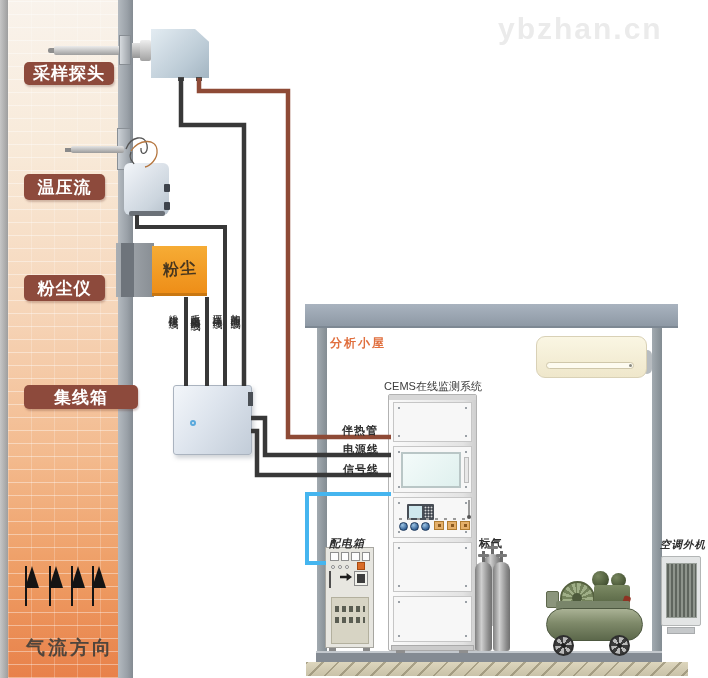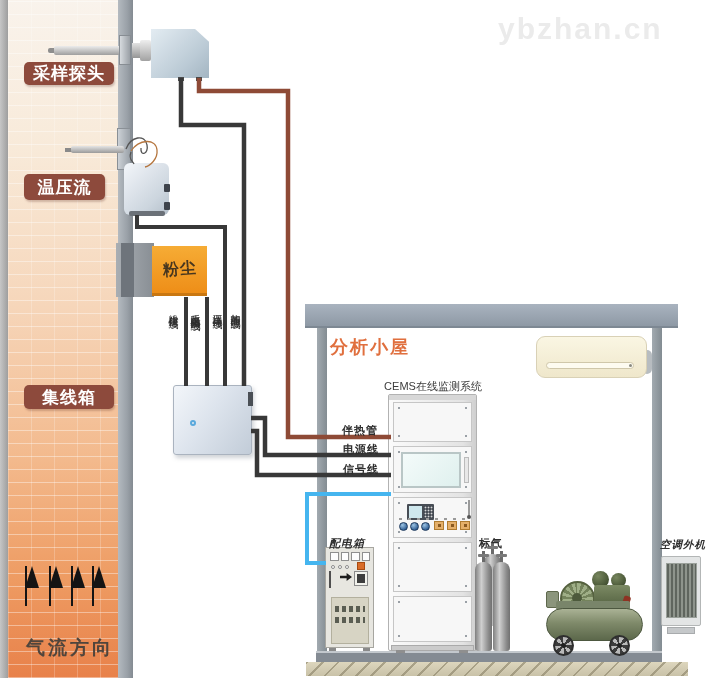--- a/index.html
+++ b/index.html
@@ -16,38 +16,38 @@
     repeating-linear-gradient(0deg,rgba(255,255,255,.4) 0 1px,transparent 1px 13px),
     repeating-linear-gradient(90deg,rgba(255,255,255,.22) 0 1px,transparent 1px 23px),
     linear-gradient(180deg,#f9f3ec 0%,#f8ead9 22%,#f6d6ba 45%,#f3b98c 68%,#ee9c63 85%,#e8814a 100%);}
   #chimney-right{left:118px;top:0;width:15px;height:678px;background:linear-gradient(90deg,#b4bac0 0,#9aa1a8 60%,#848b92 100%);}
 
   .plate{background:#8d4a3c;color:#fff;font-weight:bold;font-size:17px;border-radius:5px;
          display:flex;align-items:center;justify-content:center;letter-spacing:1px;box-shadow:1px 2px 2px rgba(90,40,30,.25);}
   #label-probe{left:24px;top:62px;width:90px;height:23px;}
   #label-tpf{left:24px;top:174px;width:81px;height:26px;}
   #label-dust{left:24px;top:275px;width:81px;height:26px;}
-  #label-jbox{left:24px;top:385px;width:90px;height:24px;}
+  #label-jbox{left:24px;top:385px;width:114px;height:24px;}
 
   .flow-arrow{width:14px;top:566px;}
   .flow-arrow .head{position:static;display:block;width:0;height:0;margin:0 auto;
     border-left:7px solid transparent;border-right:7px solid transparent;border-bottom:22px solid #141414;}
   .flow-arrow .tail{position:static;display:block;width:2px;height:40px;margin:0 auto;background:#141414;}
   #arrow1{left:25px;} #arrow2{left:49px;} #arrow3{left:71px;} #arrow4{left:92px;}
   #flow-text{left:26px;top:635px;font-size:19px;font-weight:bold;color:#50453c;letter-spacing:3px;text-align:center;}
 
   
   #roof{left:305px;top:304px;width:373px;height:24px;background:linear-gradient(180deg,#a9b3bf,#8e99a5);border-bottom:2px solid #7d8893;}
   #wall-left{left:317px;top:328px;width:10px;height:324px;background:linear-gradient(90deg,#a2aab0,#838c92);}
   #wall-right{left:652px;top:328px;width:10px;height:324px;background:linear-gradient(90deg,#a2aab0,#838c92);}
   #floor{left:316px;top:651px;width:346px;height:11px;background:linear-gradient(180deg,#c3c8cd 0 2px,#848b93 2px);}
   #ground{left:306px;top:662px;width:382px;height:14px;background:
     repeating-linear-gradient(135deg,rgba(130,122,95,.55) 0 2px,transparent 2px 11px),
     linear-gradient(180deg,#ddd6bd,#c9c2a8);}
-  #shed-title{left:330px;top:335px;font-size:18px;font-weight:bold;color:#e06f3e;letter-spacing:2px;}
+  #shed-title{left:330px;top:335px;font-size:12px;font-weight:bold;color:#e06f3e;letter-spacing:2px;}
 
   
   #ac-indoor{left:536px;top:336px;width:111px;height:42px;background:linear-gradient(180deg,#faf6e3,#efe7cb);border:1px solid #d9d1b6;border-radius:9px;}
   #ac-slit{left:546px;top:362px;width:88px;height:7px;background:#fdfbf0;border:1px solid #cfc7aa;border-radius:4px;}
   #ac-dot{left:629px;top:364px;width:3px;height:3px;background:#8a8a80;border-radius:50%;}
   #ac-pipe{left:642px;top:350px;width:10px;height:24px;background:#b7bcc0;border-radius:5px;}
 
   
   #ac-out{left:661px;top:556px;width:40px;height:70px;background:#e3e5e5;border:1px solid #b3b6b6;border-radius:2px;}
   #ac-out-grille{left:666px;top:563px;width:31px;height:55px;border:1px solid #9aa09a;background:repeating-linear-gradient(90deg,#5f655e 0 2px,#8e948c 2px 4px);}
@@ -192,20 +192,21 @@
       <span class="tail"></span>
     </div>
   <div id="arrow4" class="flow-arrow">
       <span class="head"></span>
       <span class="tail"></span>
     </div>
   <div id="flow-text">气流方向</div>
 
   <div id="label-probe" class="plate">采样探头</div>
   <div id="label-tpf" class="plate">温压流</div>
+  <div id="label-dust" class="plate">粉尘仪</div>
   <div id="label-jbox" class="plate">集线箱</div>
 
   <div id="roof"></div>
   <div id="wall-left"></div>
   <div id="wall-right"></div>
   <div id="floor"></div>
   <div id="ground"></div>
 
   <div id="ac-pipe"></div>
   <div id="ac-indoor"></div>

